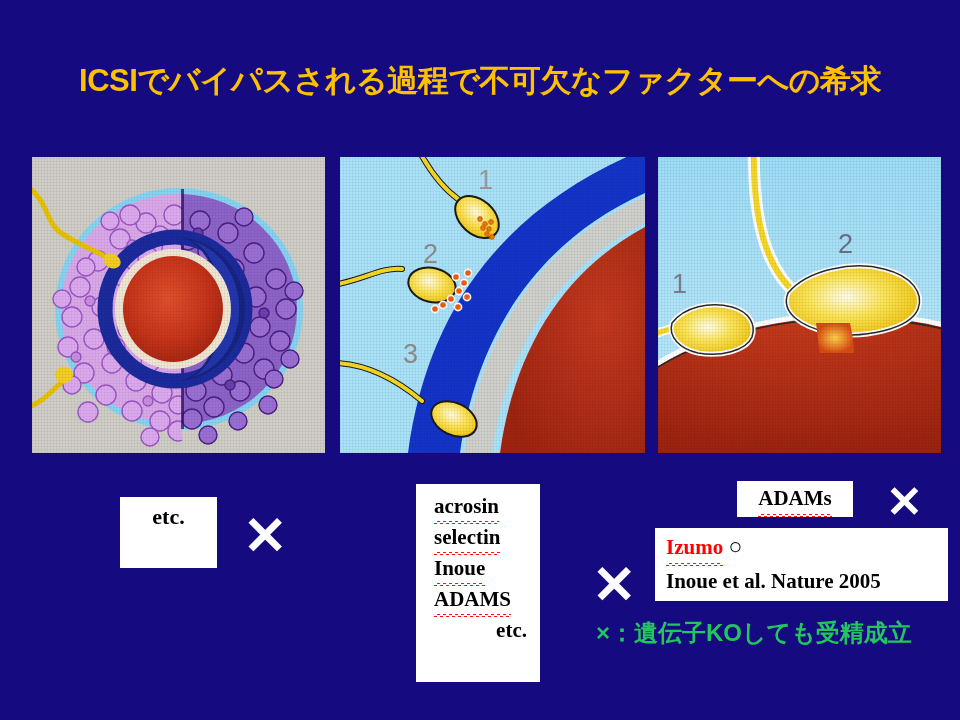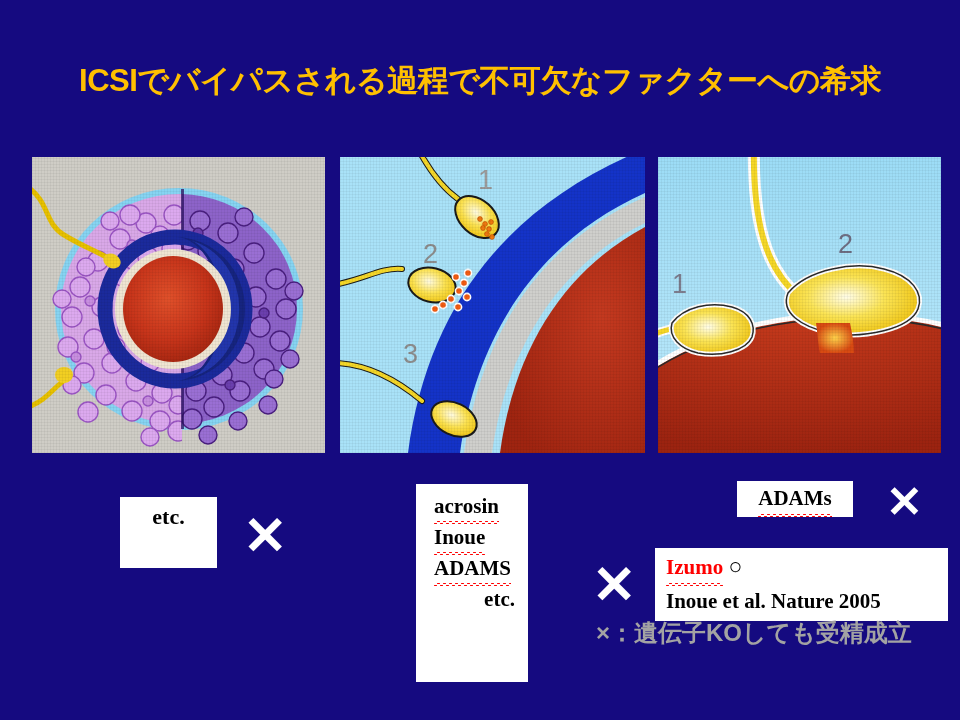--- a/index.html
+++ b/index.html
@@ -57,30 +57,30 @@
     color: #000000;
     font-family: "Liberation Serif", serif;
     font-weight: bold;
     box-sizing: border-box;
   }
   #box-ph20 {
     left: 120px; top: 497px; width: 97px; height: 71px;
     font-size: 22px; line-height: 33px; text-align: center; padding-top: 3px;
   }
   #box-acrosin {
-    left: 416px; top: 484px; width: 112px; height: 198px;
+    left: 416px; top: 484px; width: 124px; height: 198px;
     font-size: 21px; line-height: 31px; padding: 7px 0 0 18px;
   }
   #box-adams {
     left: 737px; top: 481px; width: 116px; height: 36px;
     font-size: 21px; line-height: 34px; text-align: center;
   }
   #box-izumo {
     left: 655px; top: 528px; width: 293px; height: 73px;
-    font-size: 21px; line-height: 34px; padding: 2px 0 0 11px; margin-top: 20px;
+    font-size: 21px; line-height: 34px; padding: 2px 0 0 11px;
   }
 
   .etc-right { text-align: right; padding-right: 13px; display: block; }
 
   
   .squiggle {
     position: relative;
     display: inline-block;
   }
   .squiggle::after {
@@ -108,21 +108,21 @@
     user-select: none;
   }
   #x-mark-1 { left: 243px; top: 509px; font-size: 53px; }
   #x-mark-2 { left: 592px; top: 558px; font-size: 53px; }
   #x-mark-3 { left: 886px; top: 480px; font-size: 44px; }
 
   
   #legend {
     position: absolute;
     left: 596px; top: 617px;
-    color: #a3a3a3;
+    color: #22c55e;
     font-family: "Liberation Sans", sans-serif;
     font-weight: bold;
     font-size: 24px;
     white-space: nowrap;
   }
 </style>
 </head>
 <body>
 
 <div id="slide">
@@ -386,20 +386,21 @@
     </svg>
     <div class="grain"></div>
   </div>
 
   <div class="label-box" id="box-ph20">
     <div>etc.</div>
   </div>
 
   <div class="label-box" id="box-acrosin">
     <div><span class="squiggle">acrosin</span></div>
+    <div><span class="squiggle">selectin</span></div>
     <div><span class="squiggle">Inoue</span></div>
     <div><span class="squiggle">ADAMS</span></div>
     <span class="etc-right">etc.</span>
   </div>
 
   <div class="label-box" id="box-adams">
     <span class="squiggle">ADAMs</span>
   </div>
 
   <div class="label-box" id="box-izumo">

